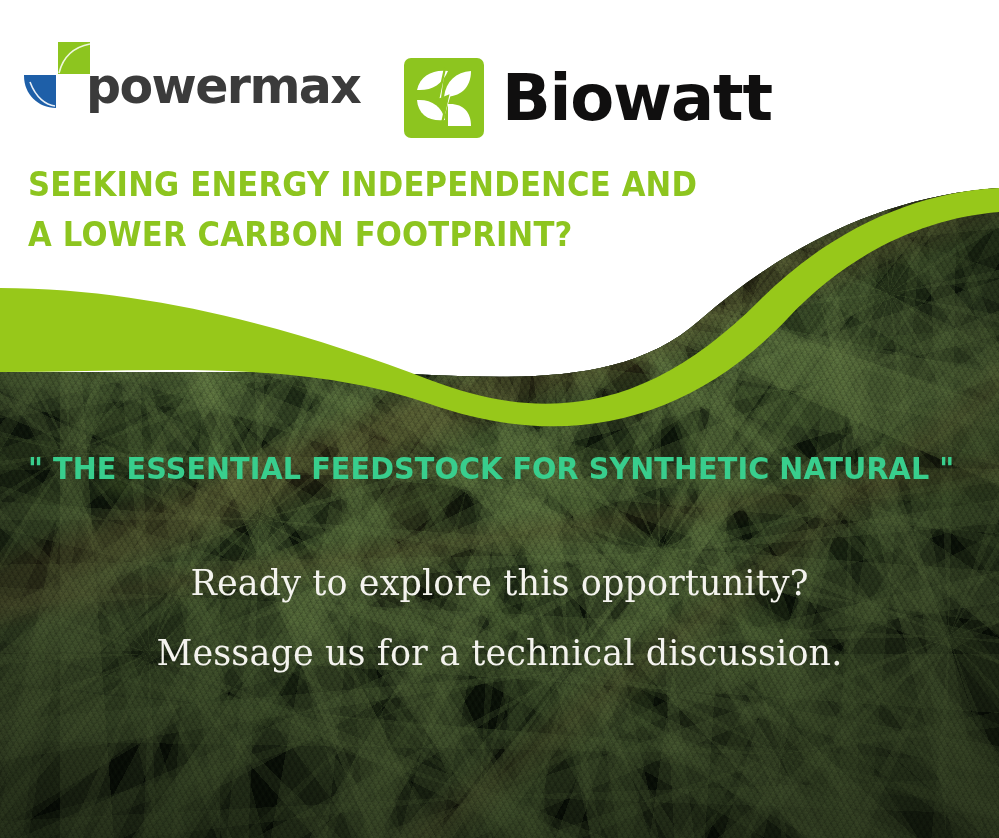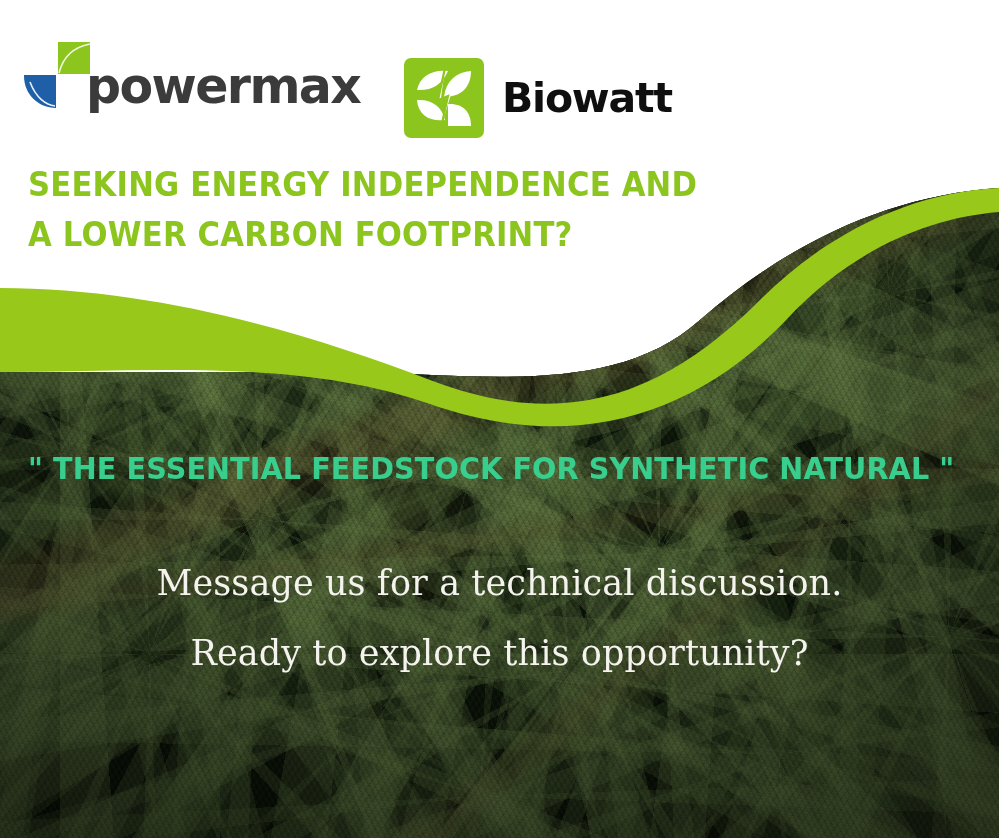--- a/index.html
+++ b/index.html
@@ -138,21 +138,21 @@
   .biowatt-logo {
     position: absolute;
     left: 404px;
     top: 58px;
     display: flex;
     align-items: center;
   }
   .bw-mark { width: 80px; height: 80px; display: block; }
   .bw-word {
     font-family: "DejaVu Sans", sans-serif;
-    font-size: 41px;
+    font-size: 64px;
     font-weight: bold;
     color: #100f0f;
     letter-spacing: -1.2px;
     line-height: 1;
     margin-left: 18px;
   }
 
   
   .headline {
     position: absolute;
@@ -277,17 +277,17 @@
   </div>
 
   <div class="headline">
     <span class="hl-line">SEEKING ENERGY INDEPENDENCE AND</span>
     <span class="hl-line">A LOWER CARBON FOOTPRINT?</span>
   </div>
 
   <div class="quote">" THE ESSENTIAL FEEDSTOCK FOR SYNTHETIC NATURAL "</div>
 
   <div class="cta">
+    <span class="cta-line">Ready to explore this opportunity?</span>
     <span class="cta-line">Message us for a technical discussion.</span>
-    <span class="cta-line">Ready to explore this opportunity?</span>
   </div>
 
 </div>
 
 </body></html>

